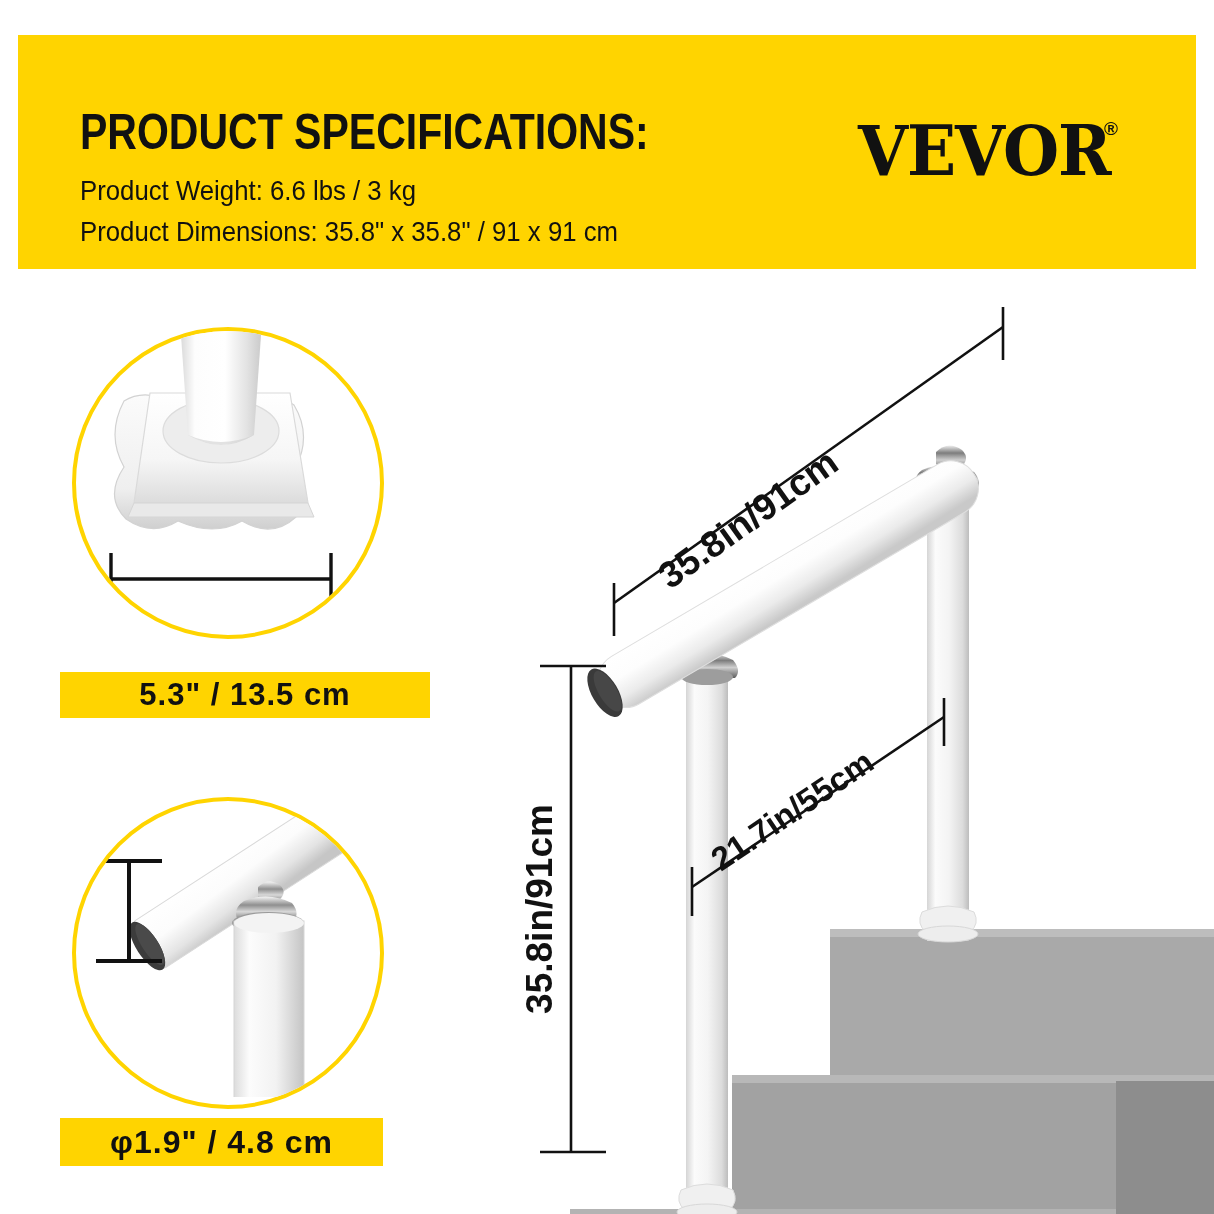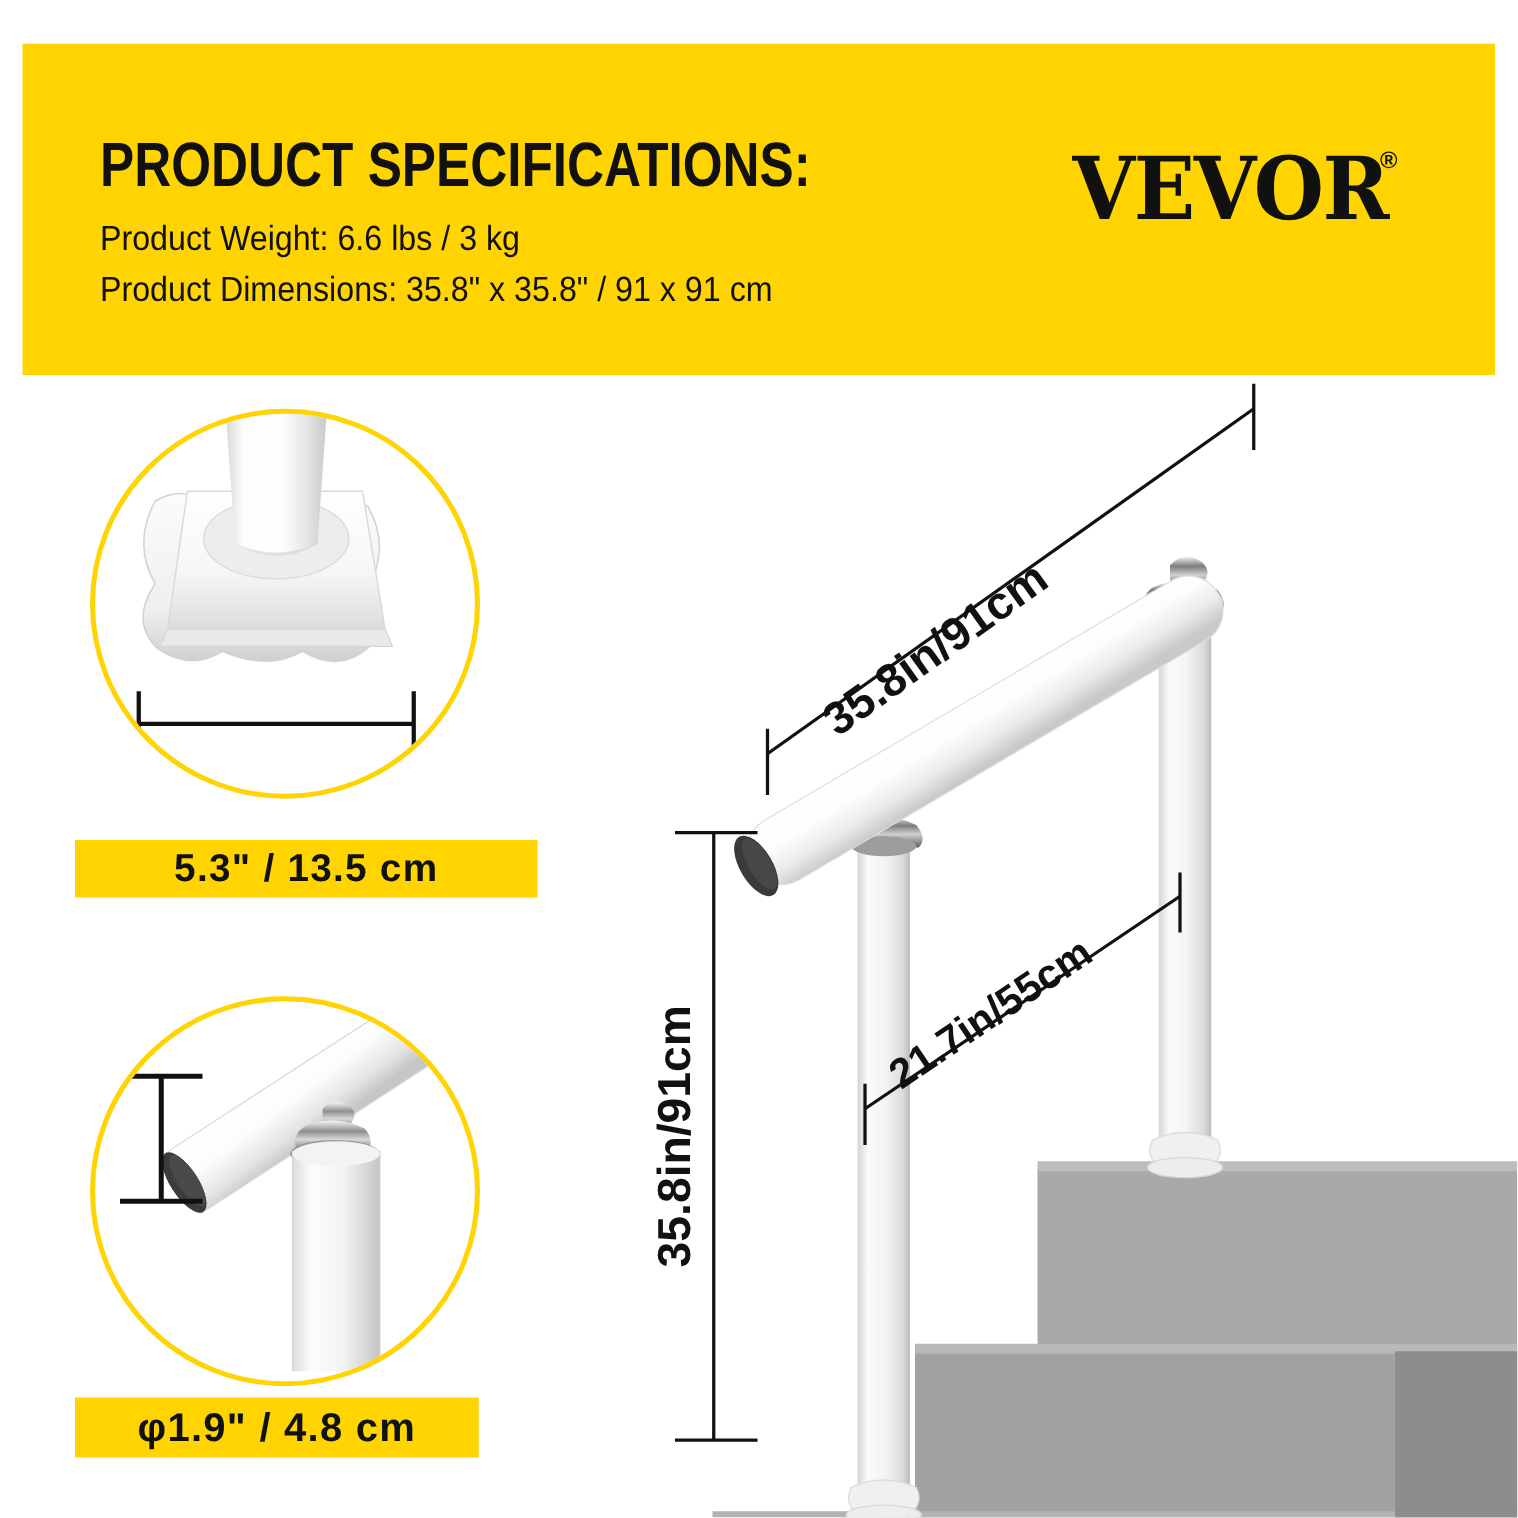--- a/index.html
+++ b/index.html
@@ -6,21 +6,21 @@
   body{
     width:1214px;height:1214px;
     background:#ffffff;
     font-family:"Liberation Sans", sans-serif;
     position:relative;overflow:hidden;
   }
   .page{position:absolute;inset:0;}
 
   
   .header{
-    position:absolute;left:18px;top:35px;width:1178px;height:265px;
+    position:absolute;left:18px;top:35px;width:1178px;height:234px;
     background:#FFD400;
   }
   .header-title{
     position:absolute;left:62px;top:72px;
     font-size:50px;font-weight:bold;color:#111111;
     font-family:"Liberation Sans Narrow","Liberation Sans",sans-serif;
     transform:scaleX(0.82);transform-origin:left center;
     letter-spacing:0px;white-space:nowrap;line-height:1;
   }
   .header-spec{

